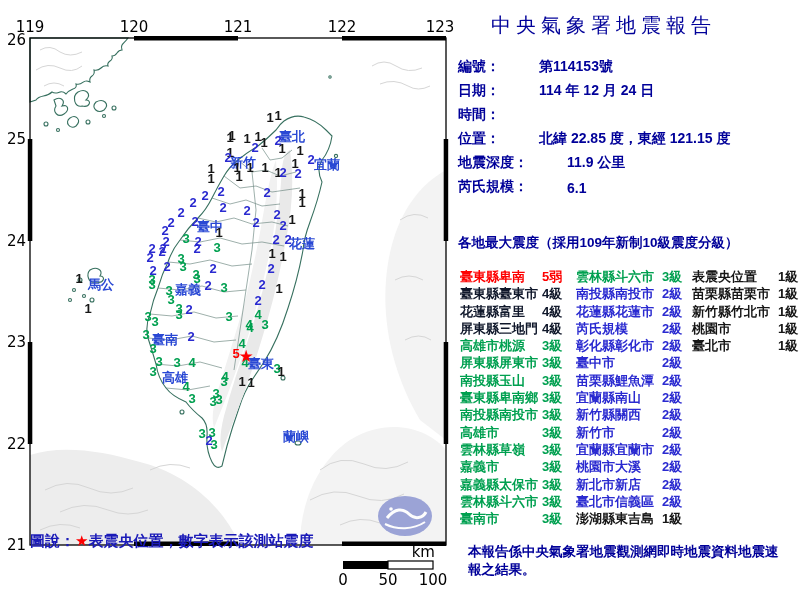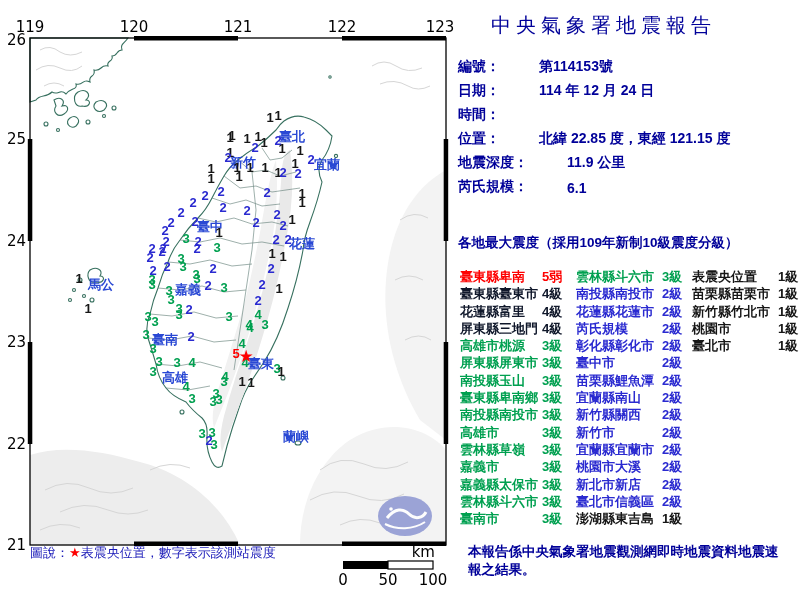--- a/index.html
+++ b/index.html
@@ -35,21 +35,21 @@
   .lv1{fill:#161616}.lv2{fill:#2a2ad0}.lv3{fill:#00a050}.lv4{fill:#00a050}.lv5{fill:#fe0000}
   .city{font:700 13px "Liberation Sans","DejaVu Sans",sans-serif;fill:#2948d4;text-anchor:middle;}
   .coast{fill:#ffffff;stroke:#37705f;stroke-width:1.1;}
   .cnty{fill:none;stroke:#5c7a72;stroke-width:0.7;opacity:0.85;}
   .relief{fill:none;stroke:#d6d6d6;stroke-width:1;}
   .seablob{fill:#ededed;}
   .seablob2{fill:#f3f3f3;}
   .shade1{fill:#e9e9e9;}
   .shade2{fill:#f1f1f1;}
   .legend{
-    position:absolute;left:30px;top:544px;font-size:13px;font-weight:400;
+    position:absolute;left:30px;top:532px;font-size:15px;font-weight:700;
     color:#1a1ab8;white-space:nowrap;
   }
   .legend .star{color:#fe0000;}
   .epi{font:17px "DejaVu Sans",sans-serif;fill:#fe0000;text-anchor:middle;}
 </style>
 </head>
 <body>
 
 <svg class="map" width="455" height="600" viewBox="0 0 455 600" xmlns="http://www.w3.org/2000/svg">
 

